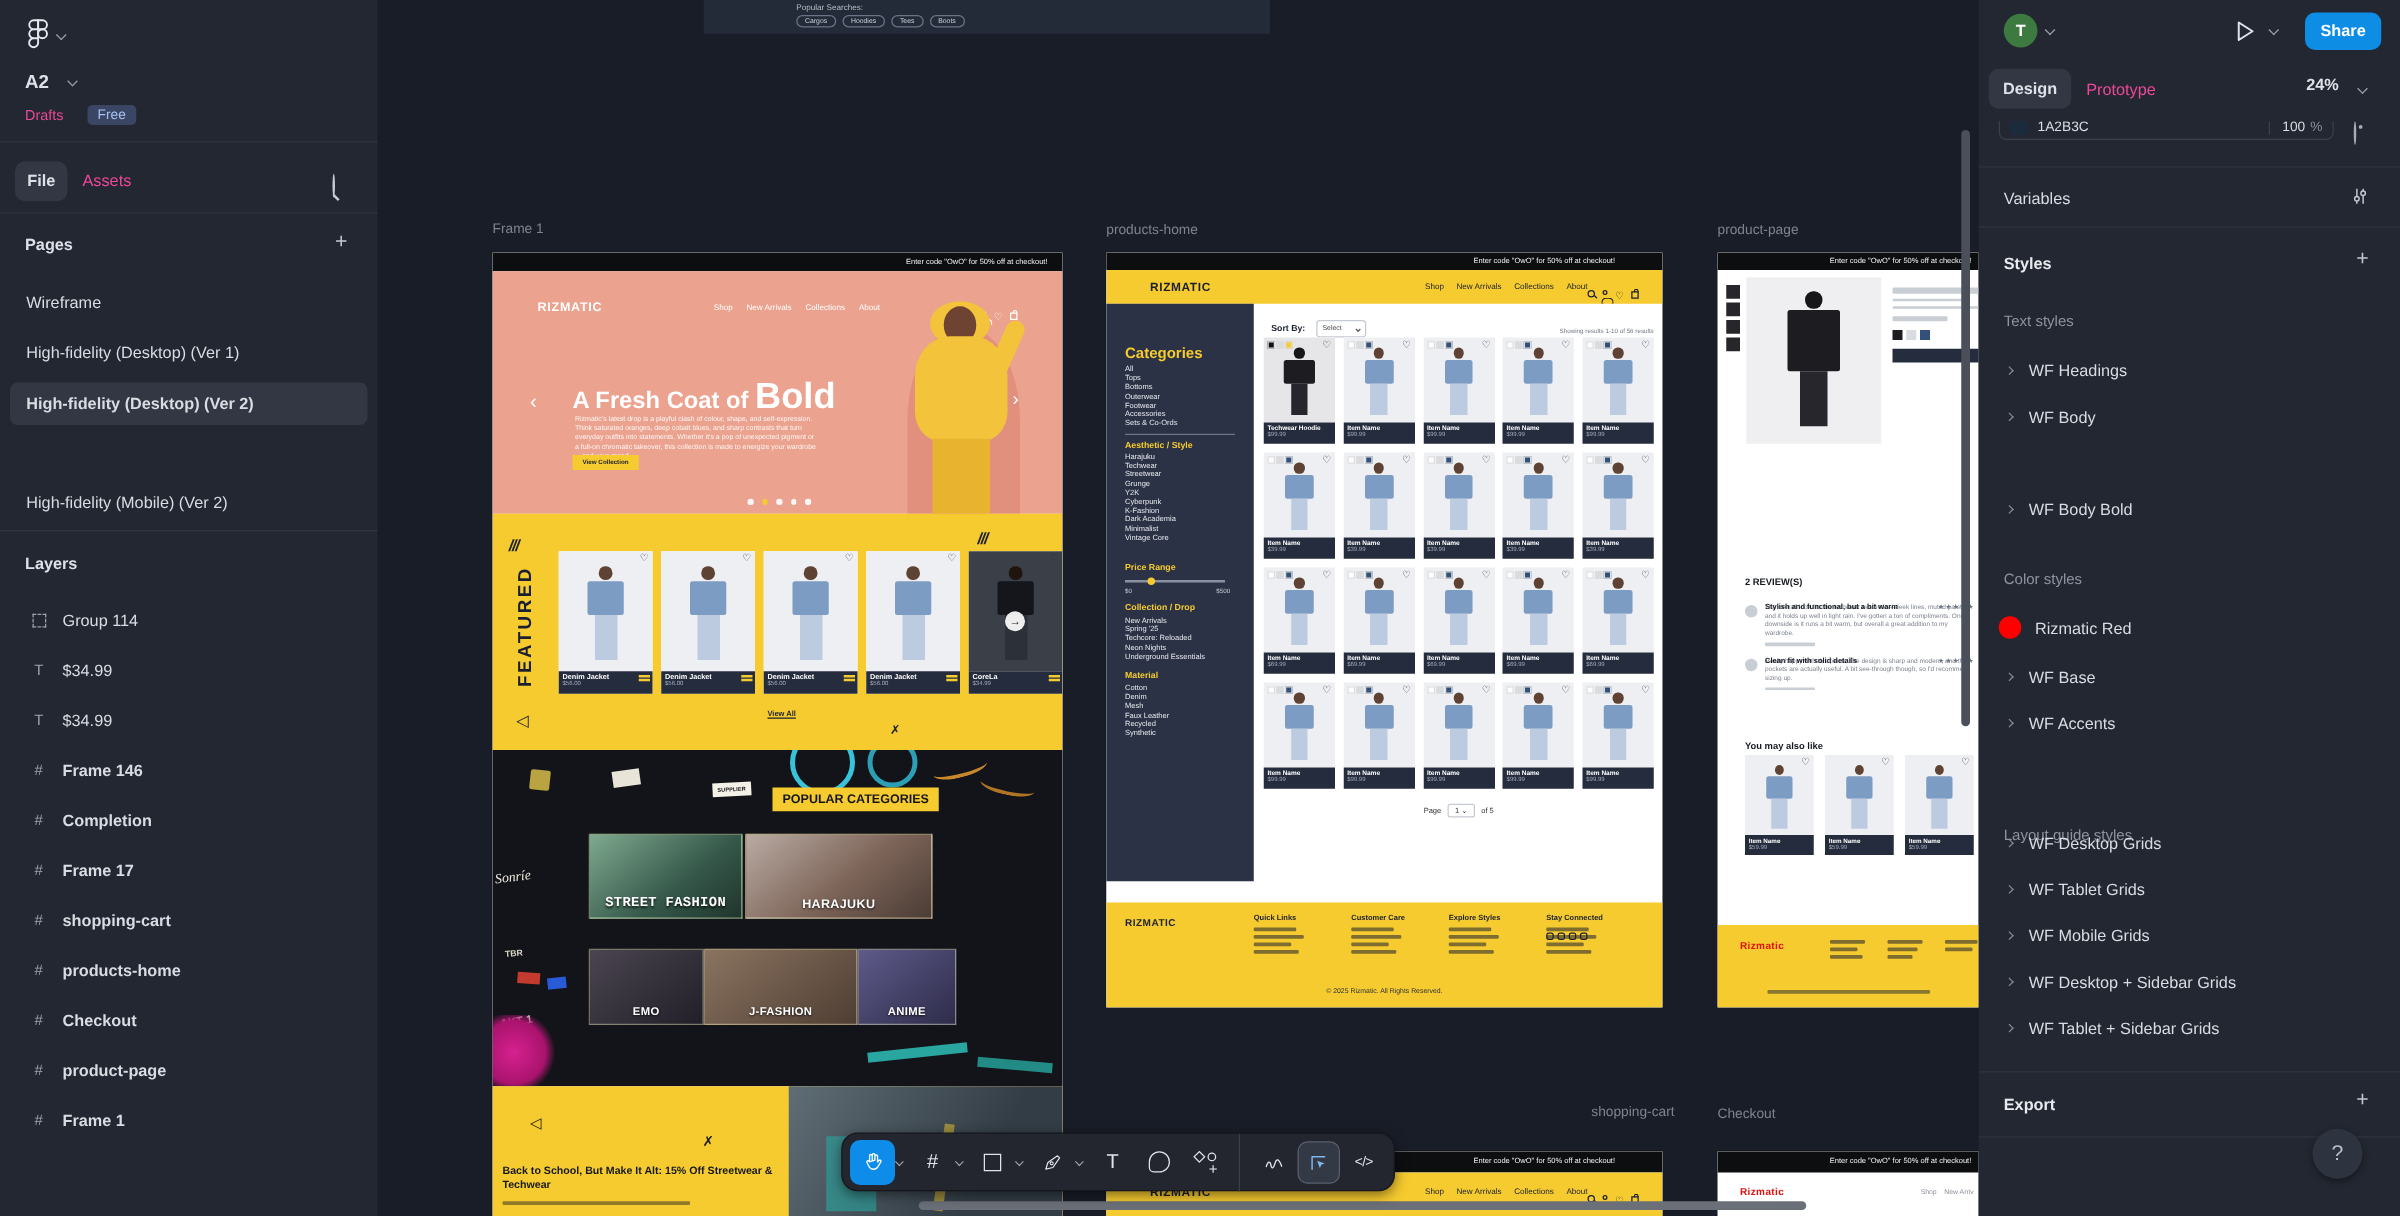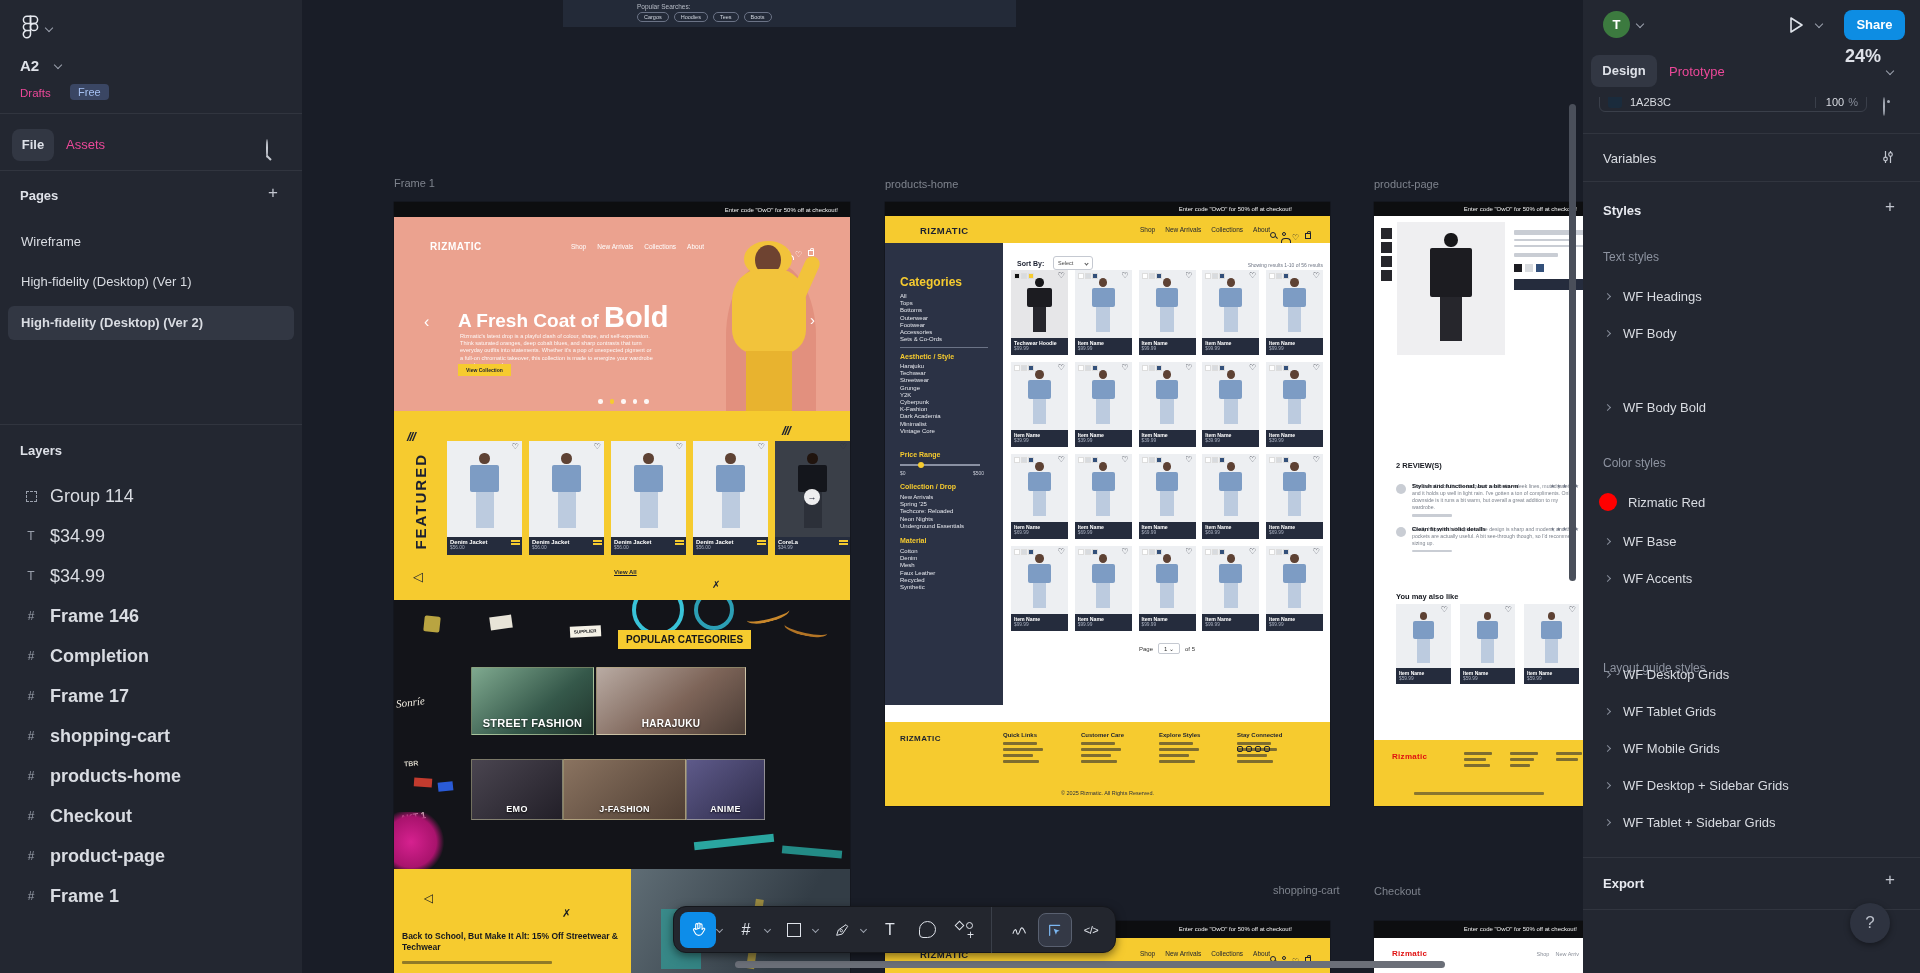--- a/index.html
+++ b/index.html
@@ -13,21 +13,21 @@
   .dimtxt{color:#ec4899}
   .cv{display:inline-block;width:6px;height:6px;border-right:1.5px solid #9BA1AD;border-bottom:1.5px solid #9BA1AD;transform:rotate(45deg)}
   .cvr{display:inline-block;width:5px;height:5px;border-right:1.4px solid #878D99;border-bottom:1.4px solid #878D99;transform:rotate(-45deg)}
   .badge{background:#3A4663;color:#A5C0F2;font-size:11px;padding:2px 8px;border-radius:4px}
   .seltab{background:#323743;border-radius:8px}
   .icsearch{position:relative;width:11px;height:11px;border:1.6px solid #C6CAD2;border-radius:50%}
   .icsearch::after{content:"";position:absolute;width:6px;height:1.6px;background:#C6CAD2;transform:rotate(45deg);right:-5px;bottom:-2px}
   .plus{font-size:17px;color:#C2C6CF;font-weight:400;line-height:14px}
   .pgrow{position:absolute;left:0;width:302px;height:40px;line-height:40px;font-size:13px;padding-left:21px;color:#D9DCE2;cursor:default}
   .pgrow.sel{left:8px;width:286px;height:34px;line-height:34px;background:#323743;border-radius:6px;padding-left:13px;font-weight:600}
-  .lyr{position:absolute;left:0;width:302px;height:40px;display:flex;align-items:center;font-size:18px;color:#D9DCE2}
+  .lyr{position:absolute;left:0;width:302px;height:40px;display:flex;align-items:center;font-size:13px;color:#D9DCE2}
   .lic{width:14px;height:14px;margin:0 12px 0 24px;display:flex;align-items:center;justify-content:center;color:#9BA1AD;font-size:12px;flex:none}
   .lyr[data-variant="group"] .lic i{width:11px;height:11px;border:1px dashed #9BA1AD}
   .lyr[data-variant="text"] .lic::before{content:"T";font-weight:400}
   .lyr[data-variant="frame"] .lic::before{content:"#";font-weight:400}
   .lyr[data-variant="frame"]{font-weight:700}
   
   .prow{position:absolute;left:0;width:337px;height:30px;display:flex;align-items:center;font-size:13px;color:#D9DCE2}
   .prow .cvr{margin:0 13px 0 22px}
   .sect{position:absolute;left:20px;font-size:13px;font-weight:700;color:#E8EAF0}
   .subhdr{position:absolute;left:20px;font-size:12px;color:#8D93A0}
@@ -142,20 +142,21 @@
   <div class="abs dimtxt" style="left:66px;top:137px;font-size:13px">Assets</div>
   <span class="icsearch abs" style="left:266px;top:140px"></span>
   <div class="hdiv" style="top:170px"></div>
 
   <div class="abs" style="left:20px;top:188px;font-size:13px;font-weight:700">Pages</div>
   <span class="plus abs" style="left:268px;top:186px">+</span>
 
   <div class="pgrow" style="top:222px">Wireframe</div>
   <div class="pgrow" style="top:262px">High-fidelity (Desktop) (Ver 1)</div>
   <div class="pgrow sel" style="top:306px">High-fidelity (Desktop) (Ver 2)</div>
+  <div class="pgrow" style="top:382px">High-fidelity (Mobile) (Ver 2)</div>
   <div class="hdiv" style="top:424px"></div>
 
   <div class="abs" style="left:20px;top:443px;font-size:13px;font-weight:700">Layers</div>
   <div class="abs" style="left:0;top:476px;width:302px">
 
   <div class="lyr" style="position:relative" data-variant="group">
       <span class="lic">
           <i></i>
         </span>
       <span>Group 114</span>
@@ -383,21 +384,21 @@
       <span class="abs" style="left:6px;top:212px;color:#E8E4D8;font-size:9px;font-weight:900;transform:rotate(-9deg)">AKT 1</span>
       <span class="abs" style="left:10px;top:160px;color:#D8D4C8;font-size:7px;font-weight:900;transform:rotate(-5deg)">TBR</span>
       <i class="abs" style="left:20px;top:178px;width:18px;height:9px;background:#C23B2E;transform:rotate(4deg)"></i>
       <i class="abs" style="left:44px;top:182px;width:15px;height:9px;background:#2A5BD7;transform:rotate(-6deg)"></i>
       <i class="abs" style="left:-18px;top:212px;width:70px;height:60px;background:radial-gradient(circle,#D6218F 0%,#A9136D 55%,transparent 72%)"></i>
       <i class="abs" style="left:300px;top:238px;width:80px;height:8px;background:#2AA6A0;transform:rotate(-6deg)"></i>
       <i class="abs" style="left:388px;top:248px;width:60px;height:8px;background:#238B86;transform:rotate(5deg)"></i>
       <span class="abs" style="left:224px;top:30px;background:#F6CB2F;color:#15161A;font-size:10px;font-weight:900;padding:4px 8px;white-space:nowrap">POPULAR CATEGORIES</span>
       <div>
 
-      <div class="tile" data-variant="street" style="left: 77px; top: 67px; width: 123px; height: 68px;">
+      <div class="tile" data-variant="street" style="left: 77px; top: 67px; width: 123px; height: 68px; font-family: Liberation Mono, monospace;">
             <span style="font-size: 11px;">STREET FASHION</span>
           </div>
           <div class="tile" data-variant="harajuku" style="left: 202px; top: 67px; width: 150px; height: 68px;">
             <span style="font-size: 10px;">HARAJUKU</span>
           </div>
           <div class="tile" data-variant="emo" style="left: 77px; top: 159px; width: 92px; height: 61px;">
             <span style="font-size: 9px;">EMO</span>
           </div>
           <div class="tile" data-variant="jfashion" style="left: 169px; top: 159px; width: 123px; height: 61px;">
             <span style="font-size: 9px;">J-FASHION</span>
@@ -1156,21 +1157,21 @@
   <div class="abs" style="left:0;top:0;width:337px;height:97px;background:#232731;z-index:3">
     <div class="abs" style="left:20px;top:11px;width:27px;height:27px;border-radius:50%;background:#3C7A3F;color:#fff;font-size:13px;font-weight:600;text-align:center;line-height:27px">T</div>
     <span class="cv abs" style="left:54px;top:21px"></span>
     <svg class="abs" style="left:204px;top:15px" width="18" height="20" viewBox="0 0 18 20">
         <path d="M4 3l11 7-11 7z" fill="none" stroke="#DFE3EA" stroke-width="1.6" stroke-linejoin="round"></path>
       </svg>
     <span class="cv abs" style="left:233px;top:21px"></span>
     <div class="abs" style="left:261px;top:10px;width:61px;height:30px;background:#0D8DE3;border-radius:8px;color:#fff;font-size:13px;font-weight:600;text-align:center;line-height:30px">Share</div>
     <div class="abs seltab" style="left:8px;top:55px;width:66px;height:32px;font-size:13px;font-weight:600;text-align:center;line-height:32px">Design</div>
     <span class="abs dimtxt" style="left:86px;top:64px;font-size:13px">Prototype</span>
-    <span class="abs" style="left:262px;top:46px;font-size:18px;font-weight:600">24%</span>
+    <span class="abs" style="left:262px;top:60px;font-size:13px;font-weight:600">24%</span>
     <span class="cv abs" style="left:304px;top:68px"></span>
   </div>
 
   <div class="hdiv" style="top:133px"></div>
   <span class="abs" style="left:20px;top:151px;font-size:13px;color:#D9DCE2">Variables</span>
   <svg class="abs" style="left:298px;top:150px" width="14" height="14" viewBox="0 0 14 14">
       <g stroke="#C2C6CF" stroke-width="1.2" fill="none">
         <path d="M4.5 1v12M9.5 1v12"></path>
         <circle cx="4.5" cy="9" r="1.8" fill="#232731"></circle>
         <circle cx="9.5" cy="4.5" r="1.8" fill="#232731"></circle>

